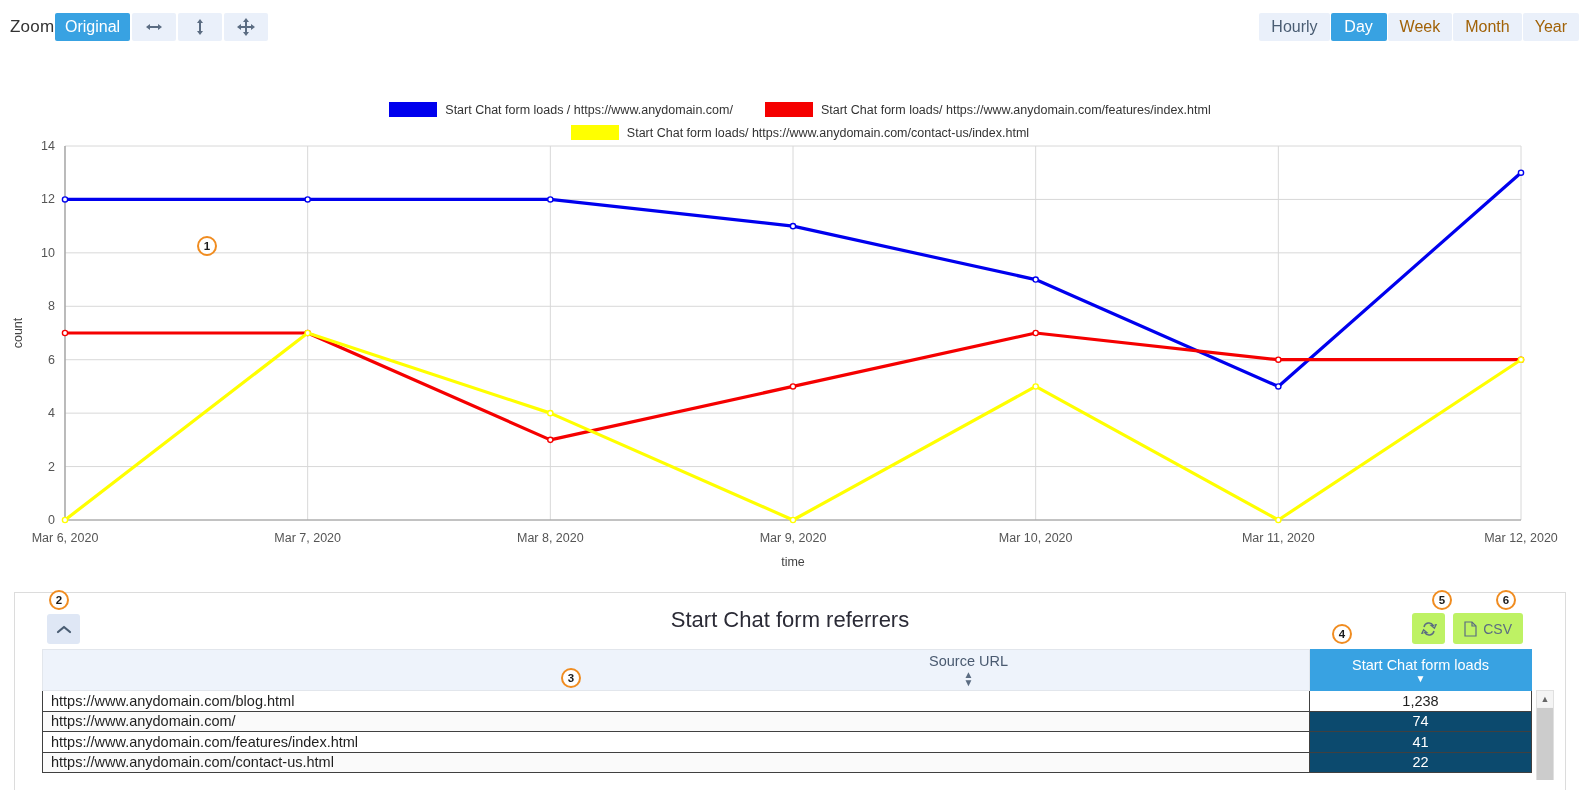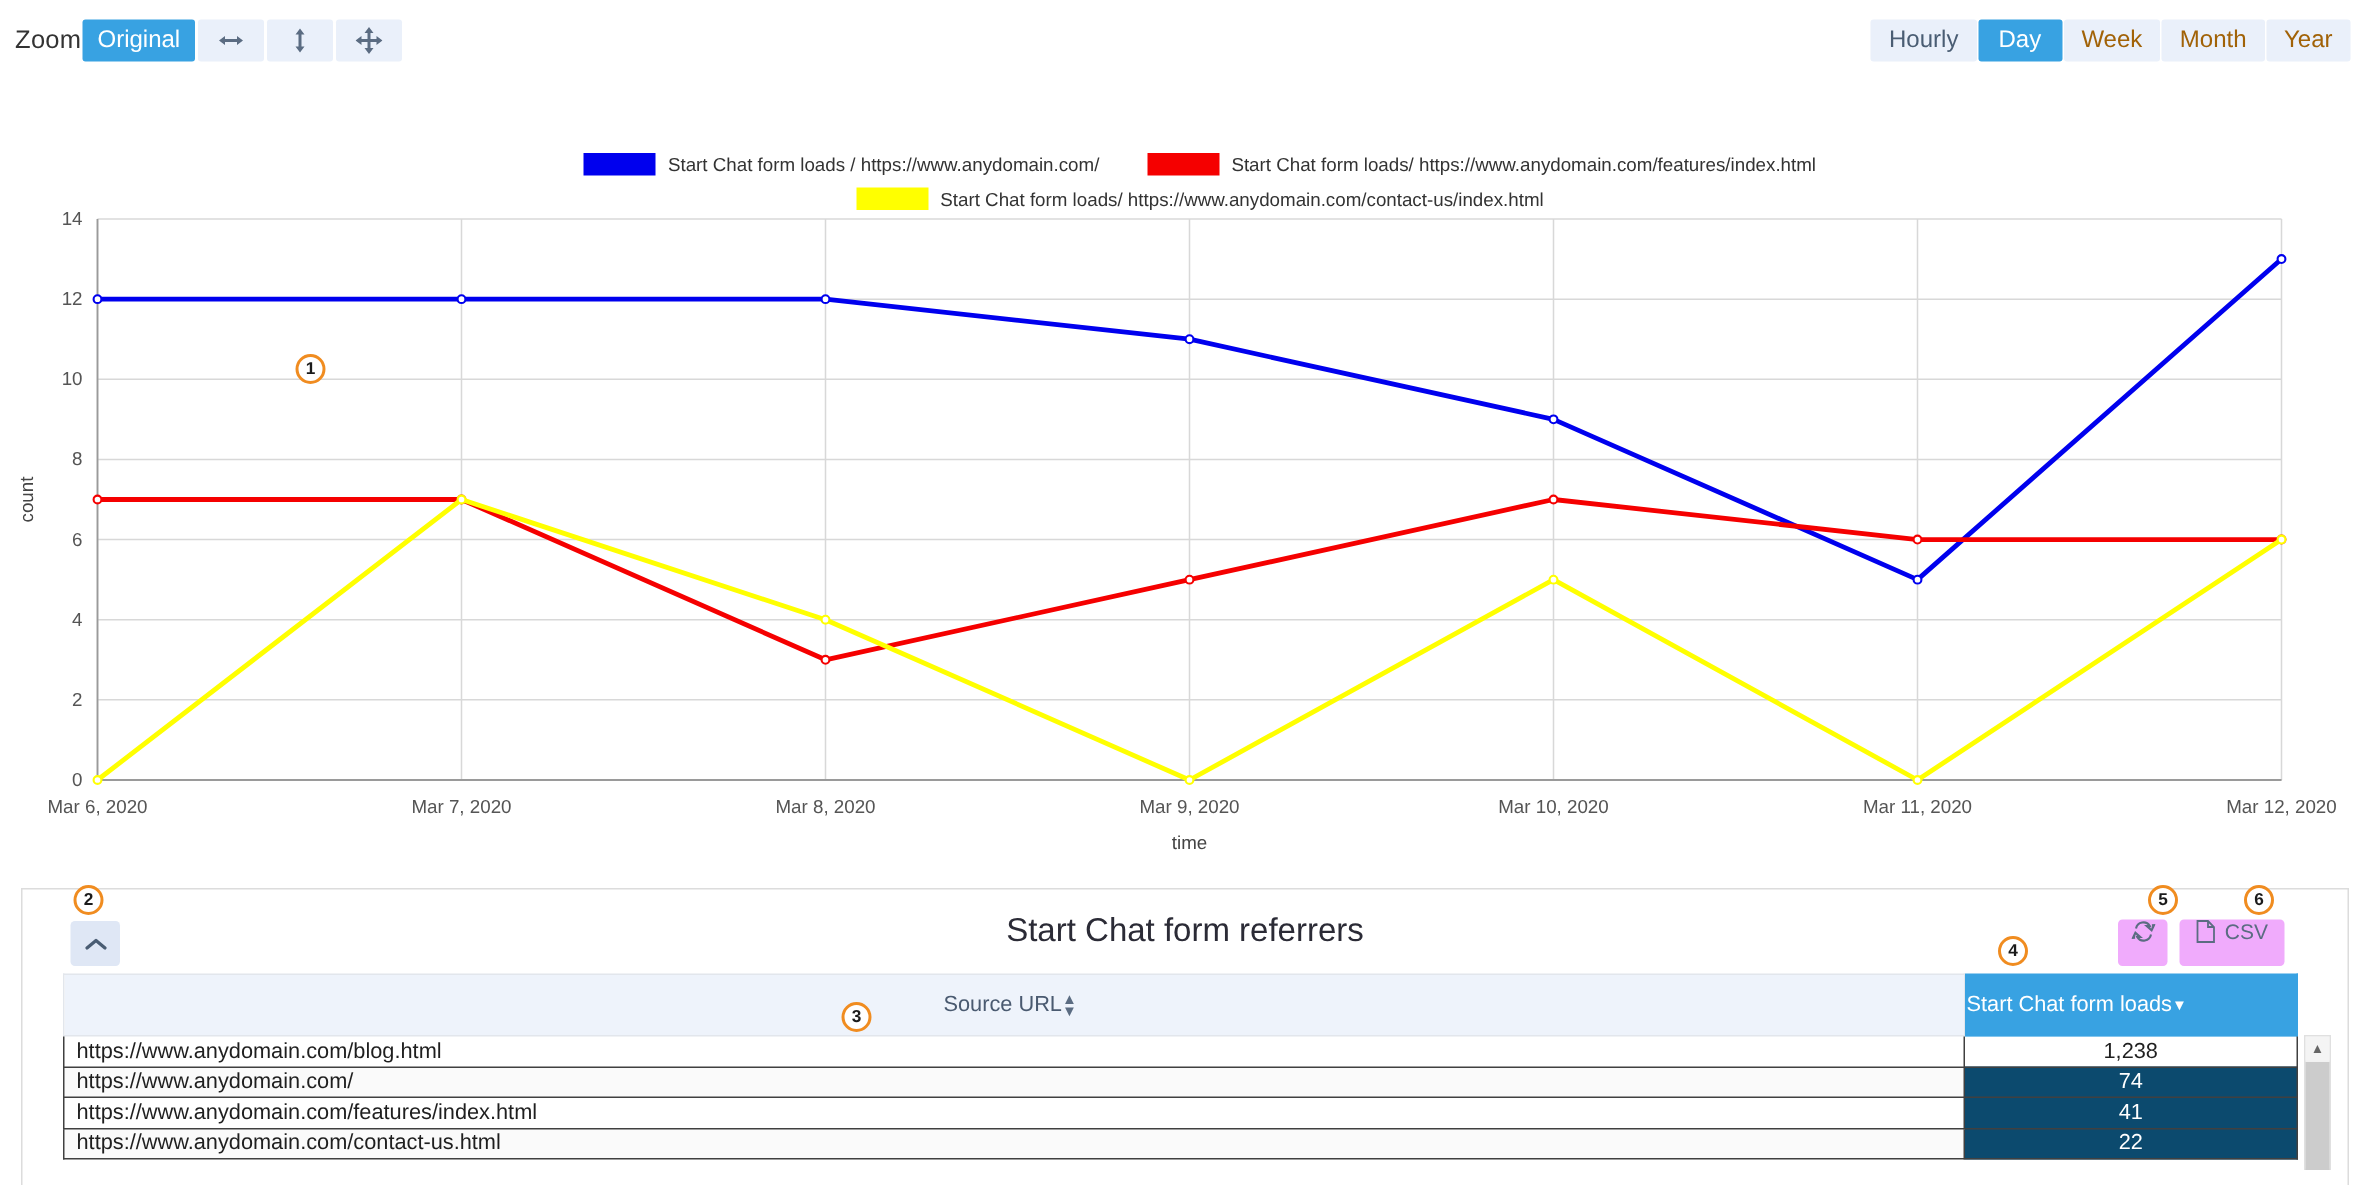--- a/index.html
+++ b/index.html
@@ -26,21 +26,21 @@
     border:none; outline:none;
     display:flex; align-items:center; justify-content:center;
     font-size:16px; font-family:"Liberation Sans", sans-serif;
     cursor:pointer; margin-right:2px; padding:0 10px;
     border-radius:2px;
   }
   .gbtn.active { background:#38a2e2; color:#ffffff; }
   .gbtn.dim { color:#a16207; }
   .gbtn svg { display:block; }
 
-  .period-group { right:12px; top:13px; }
+  .period-group { right:0; top:13px; }
   .period-group .gbtn { min-width:56px; padding:0 12px; margin-right:1px; }
   .period-group .gbtn:first-child { color:#4a5d73; }
 
   
   .chart-wrap { position:absolute; left:0; top:60px; width:1580px; height:520px; }
   .legend { position:absolute; left:0; top:38px; width:1580px;padding-left:20px; }
   .legend-row { display:flex; justify-content:center; align-items:center; height:23px; }
   .legend-item { display:flex; align-items:center; margin:0 16px; }
   .swatch { width:48px; height:15px; margin-right:8px; display:inline-block; }
   .legend-text { font-size:12.5px; color:#333; white-space:nowrap; }
@@ -69,42 +69,42 @@
     position:absolute; left:32px; top:21px; width:33px; height:30px;
     background:#dfe7f5; border:none; border-radius:3px; cursor:pointer;
     display:flex; align-items:center; justify-content:center;
   }
   .panel-title {
     position:absolute; left:0; right:0; top:14px; text-align:center;
     font-size:22px; color:#2b2b36; font-weight:normal;
   }
   .head-actions { position:absolute; right:42px; top:20px; display:flex; }
   .act-btn {
-    height:31px; background:#f0abfc; border:none; border-radius:3px;
-    display:flex; align-items:flex-start; justify-content:center;
+    height:31px; background:#bef264; border:none; border-radius:3px;
+    display:flex; align-items:center; justify-content:center;
     cursor:pointer; color:#5b6c82; font-size:14px; margin-left:8px; padding:0 11px;
   }
   .act-btn.icon-only { width:33px; padding:0; }
   .act-btn span { margin-left:6px; }
 
   
   .tbl { position:absolute; left:27px; top:56px; width:1490px; }
   table { border-collapse:collapse; width:1490px; table-layout:fixed; font-size:14.5px; }
   thead th {
     background:#eef3fb; color:#4a5a70; font-weight:normal;
     height:41px; vertical-align:middle; border:1px solid #e2e6ec;
     font-size:14.5px;
   }
   thead th.col-url { text-align:left; padding-left:586px; position:relative; }
   thead th.col-val {
     background:#38a2e2; color:#ffffff; text-align:center;
     border:1px solid #38a2e2; width:222px;
   }
   .sort-arrows { display:block; font-size:10px; line-height:8px; color:#5b6c82; margin-top:1px; }
-  .hdr-inner { display:flex; align-items:center; line-height:17px; }
+  .hdr-inner { display:flex; flex-direction:column; align-items:center; line-height:17px; }
   tbody td {
     height:20.5px; border:1px solid #404040; padding:0 0 0 8px;
     color:#1f1f1f; font-size:14.5px; white-space:nowrap;
   }
   tbody td.val { text-align:center; padding:0; width:222px; }
   tbody tr.alt td:first-child { background:#fafafa; }
   td.val.white { background:#ffffff; color:#1f1f1f; }
   td.val.blue  { background:#0c4a6e; color:#ffffff;margin-top:17px; }
 
   .vscroll {

